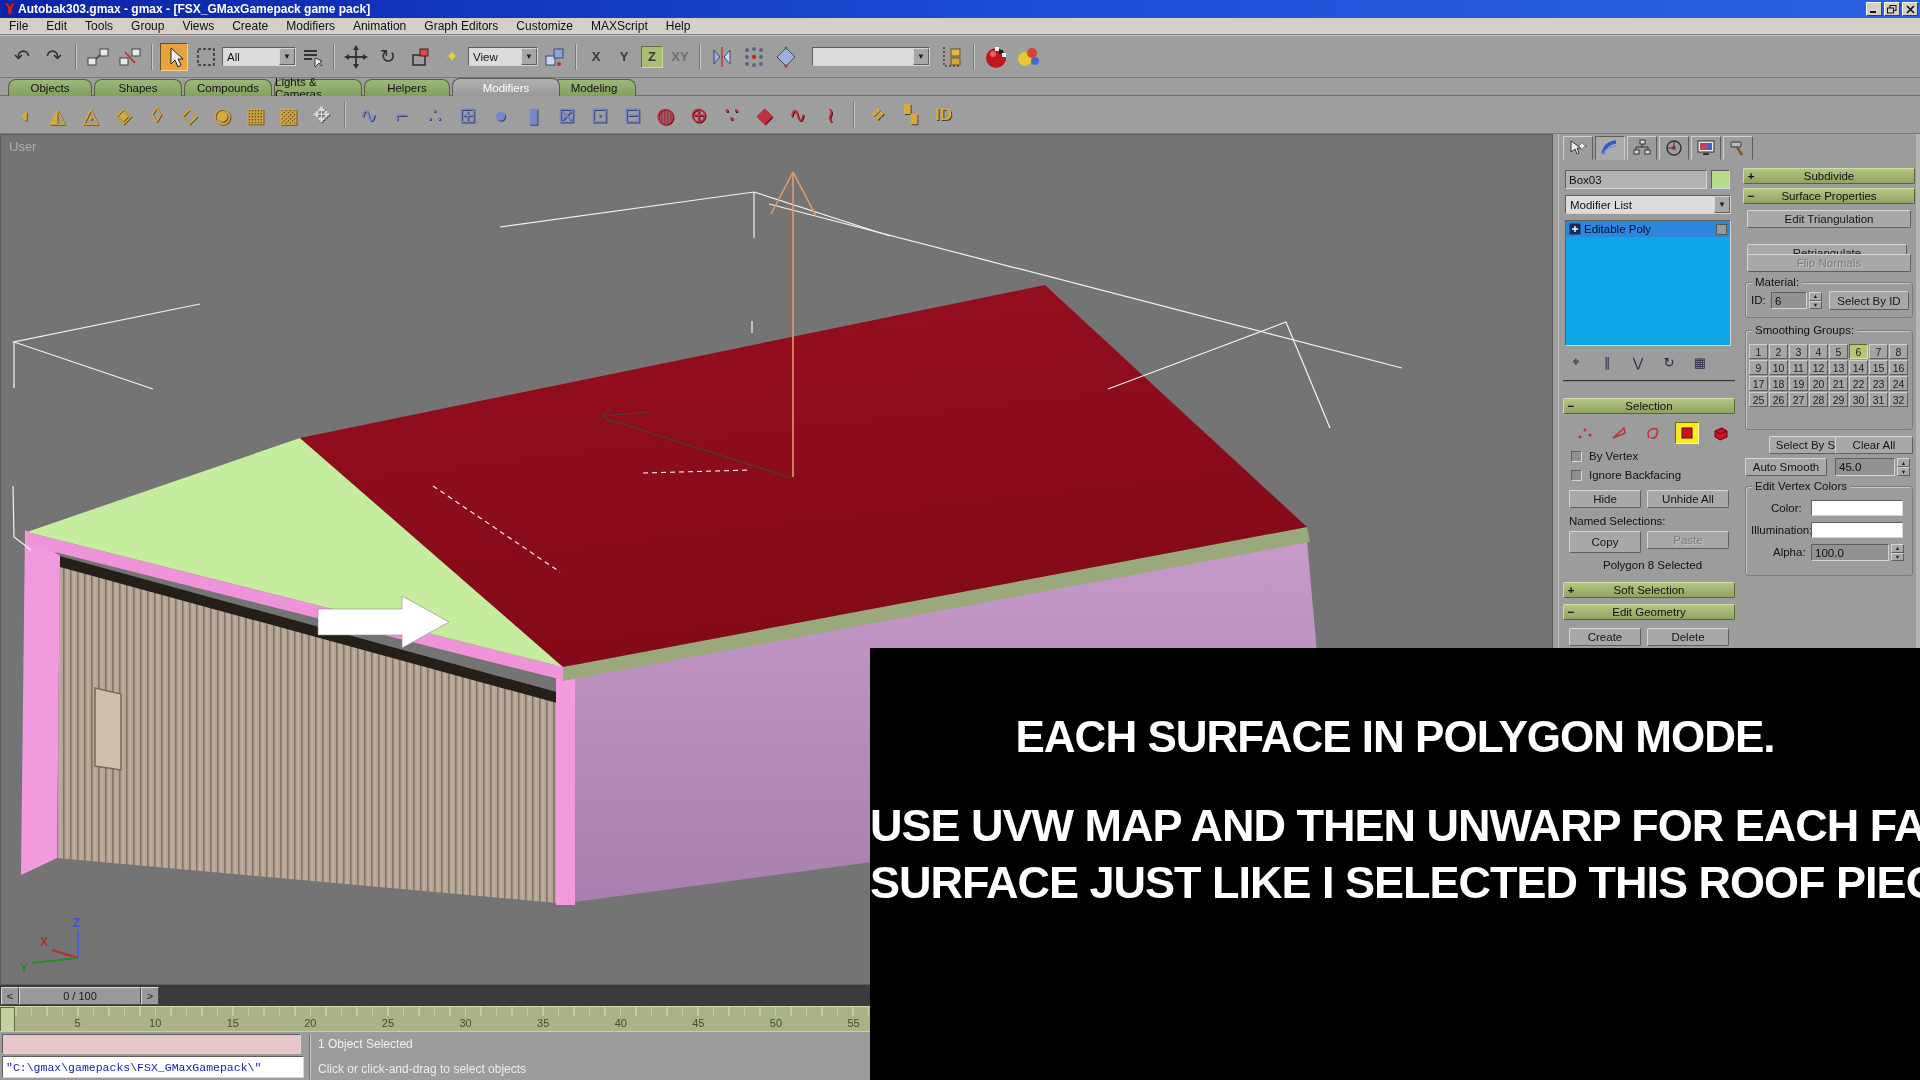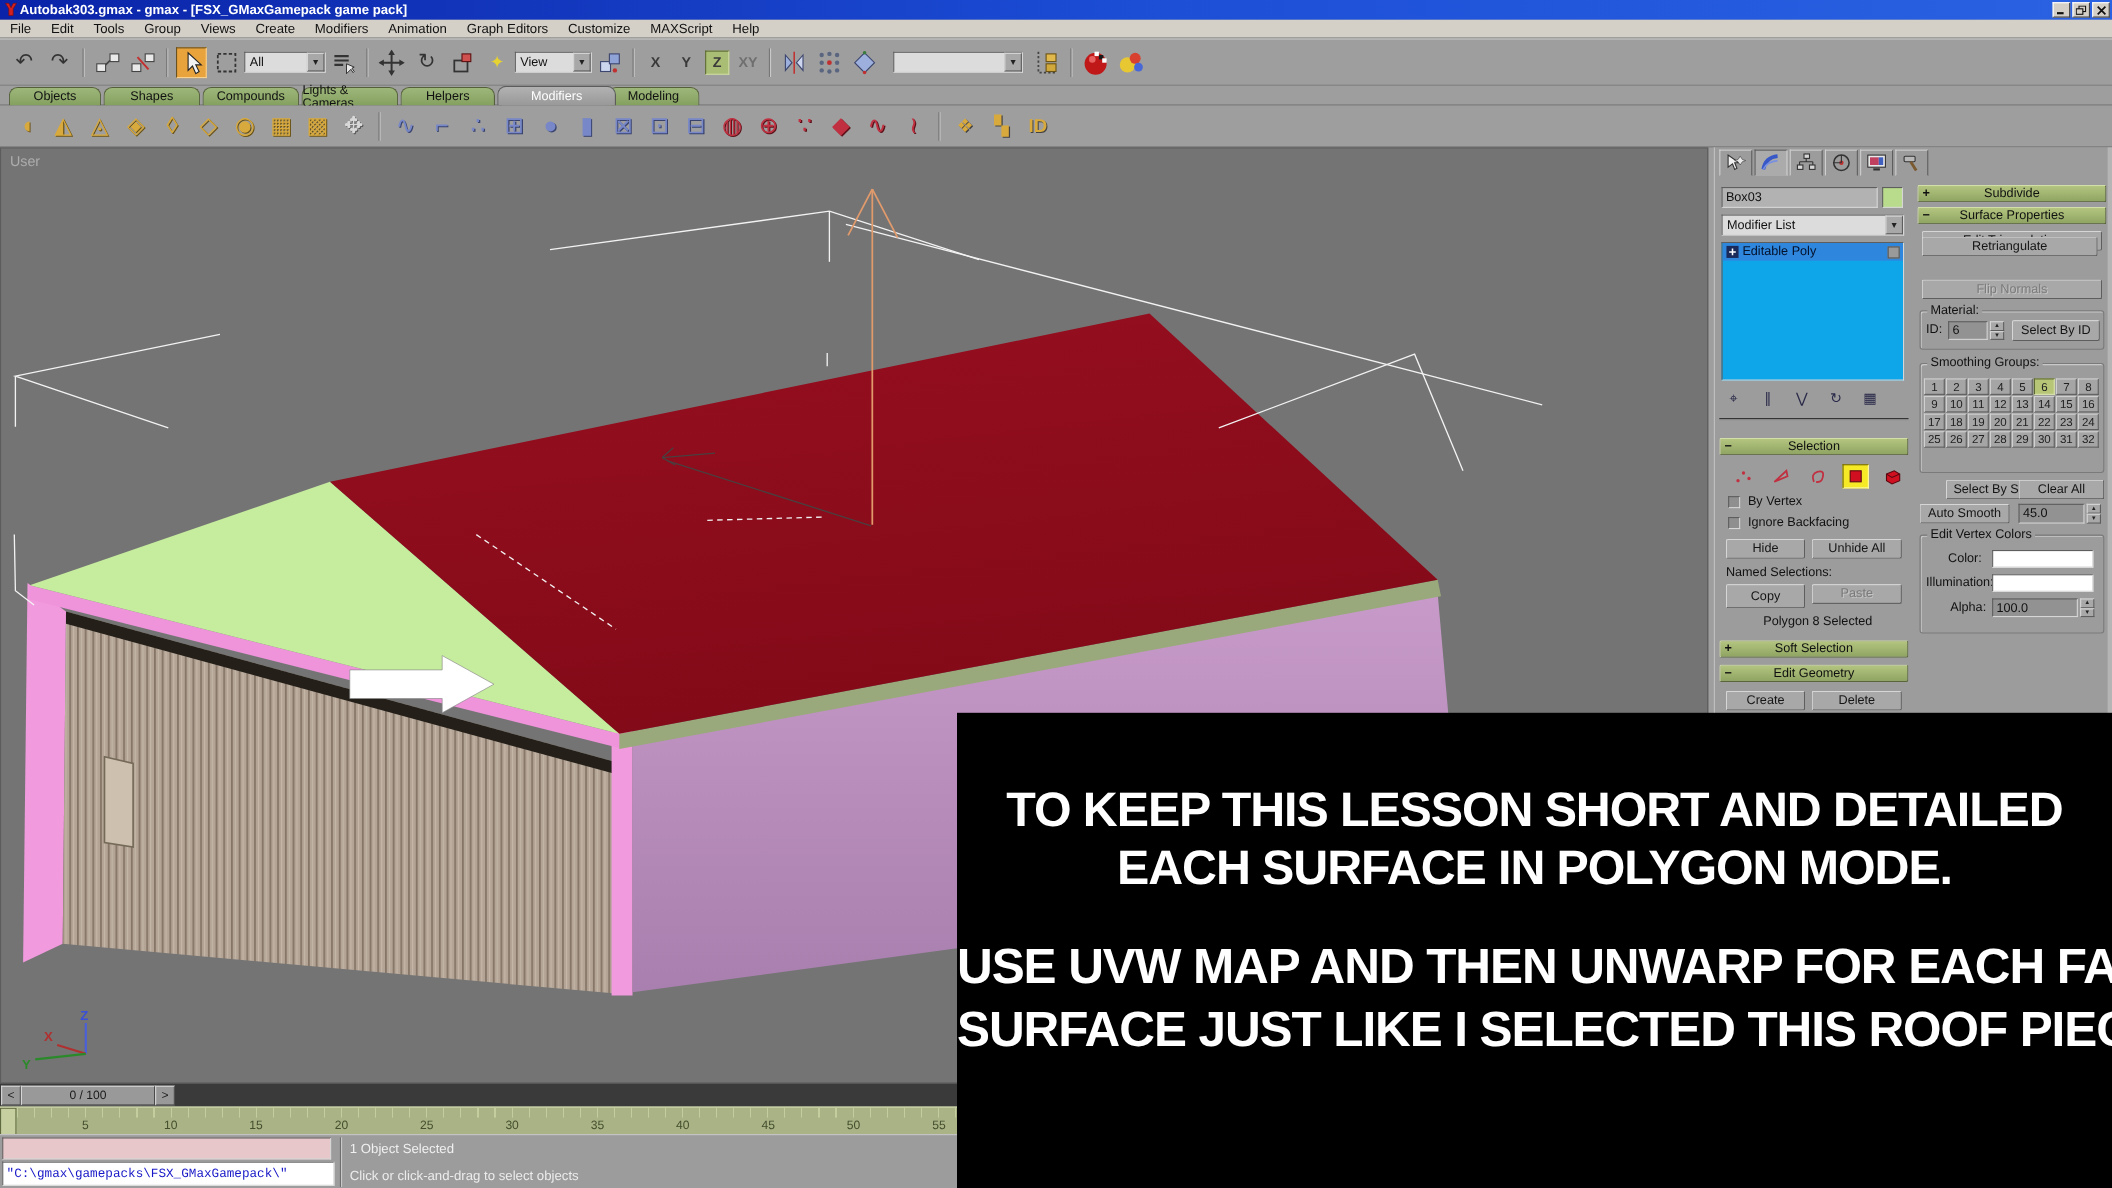--- a/index.html
+++ b/index.html
@@ -585,21 +585,21 @@
 
   <div class="hdr" style="left:184px;top:34px;width:172px;">
     <span class="pm">+</span>
     <span class="hlabel">Subdivide</span>
   </div>
   <div class="hdr" style="left:184px;top:54px;width:172px;">
     <span class="pm">−</span>
     <span class="hlabel">Surface Properties</span>
   </div>
   <span class="btn" style="left:188px;top:76px;width:164px;height:18px;">Edit Triangulation</span>
-  <span class="btn" style="left:188px;top:81px;width:160px;height:18px;">Retriangulate</span>
+  <span class="btn" style="left:188px;top:110px;width:160px;height:18px;">Retriangulate</span>
   <span class="btn disabled" style="left:188px;top:120px;width:164px;height:18px;">Flip Normals</span>
 
   <div class="fs" style="left:186px;top:148px;width:168px;height:36px;">
     <span class="legend">Material:</span>
   </div>
   <span class="plabel" style="left:192px;top:160px;">ID:</span>
   <div class="field" style="left:212px;top:158px;width:36px;height:17px;">
     <span>6</span>
   </div>
   <div class="spin" style="left:250px;top:158px;height:17px;">
@@ -727,21 +727,20 @@
     <span>"C:\gmax\gamepacks\FSX_GMaxGamepack\"</span>
   </div>
   <div id="statusdivider"></div>
   <div id="selstatus">1 Object Selected</div>
   <div id="prompt">Click or click-and-drag to select objects</div>
 </div>
 
 <div id="overlay">
   <div id="ovblock1">
 
-  <div class="ov1">TO KEEP THIS LESSON SHORT AND DETAILED</div>
       <div class="ov1">EACH SURFACE IN POLYGON MODE.</div>
     </div>
   <div id="ovblock2">
 
   <div class="ov2">USE UVW MAP AND THEN UNWARP FOR EACH FACE</div>
       <div class="ov2">SURFACE JUST LIKE I SELECTED THIS ROOF PIECE.</div>
     </div>
 </div>
 
 </body></html>

